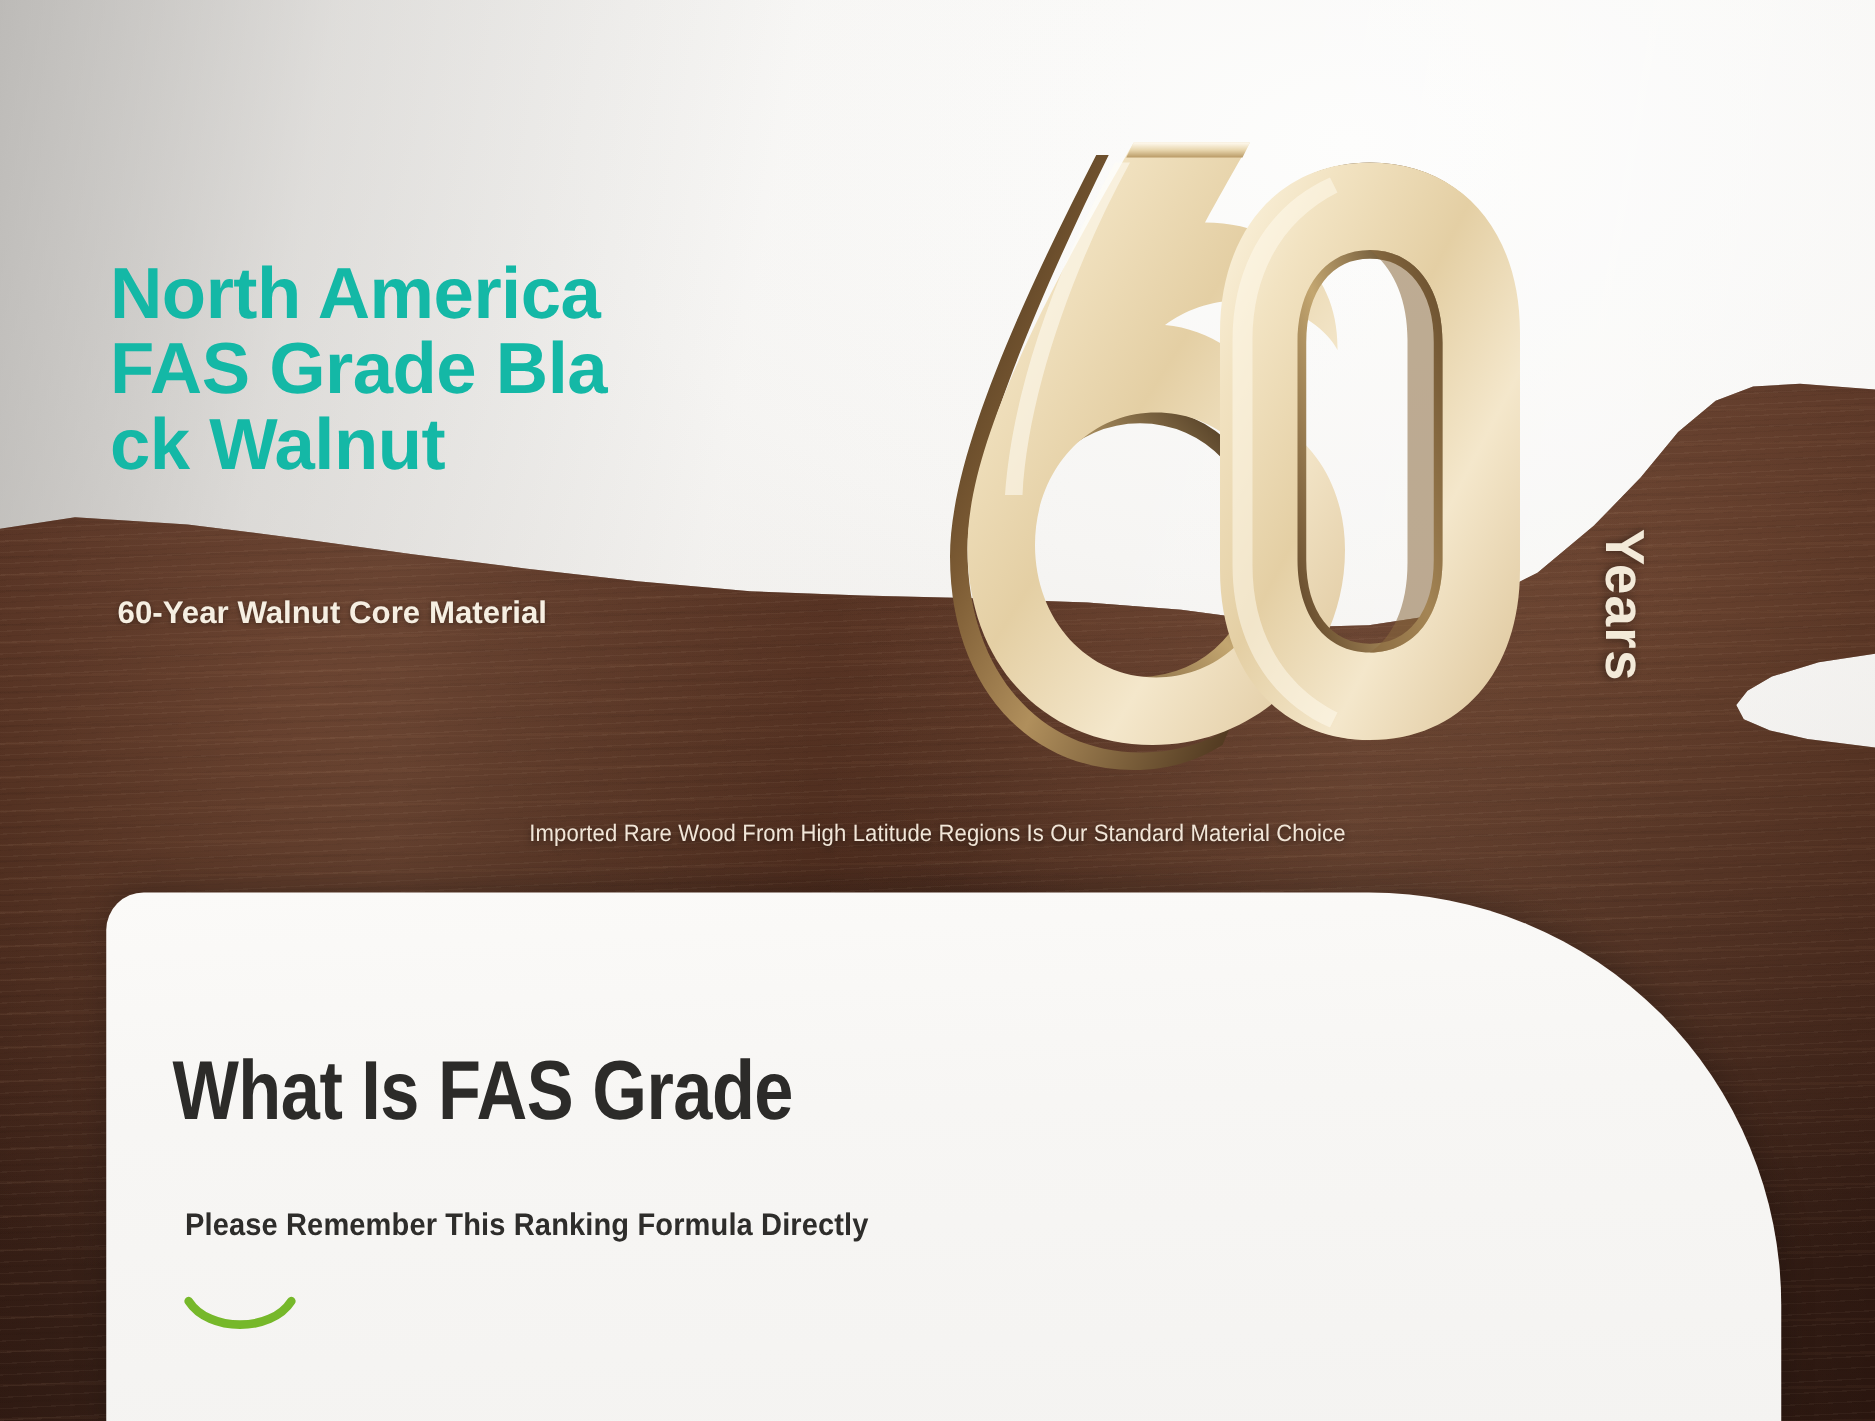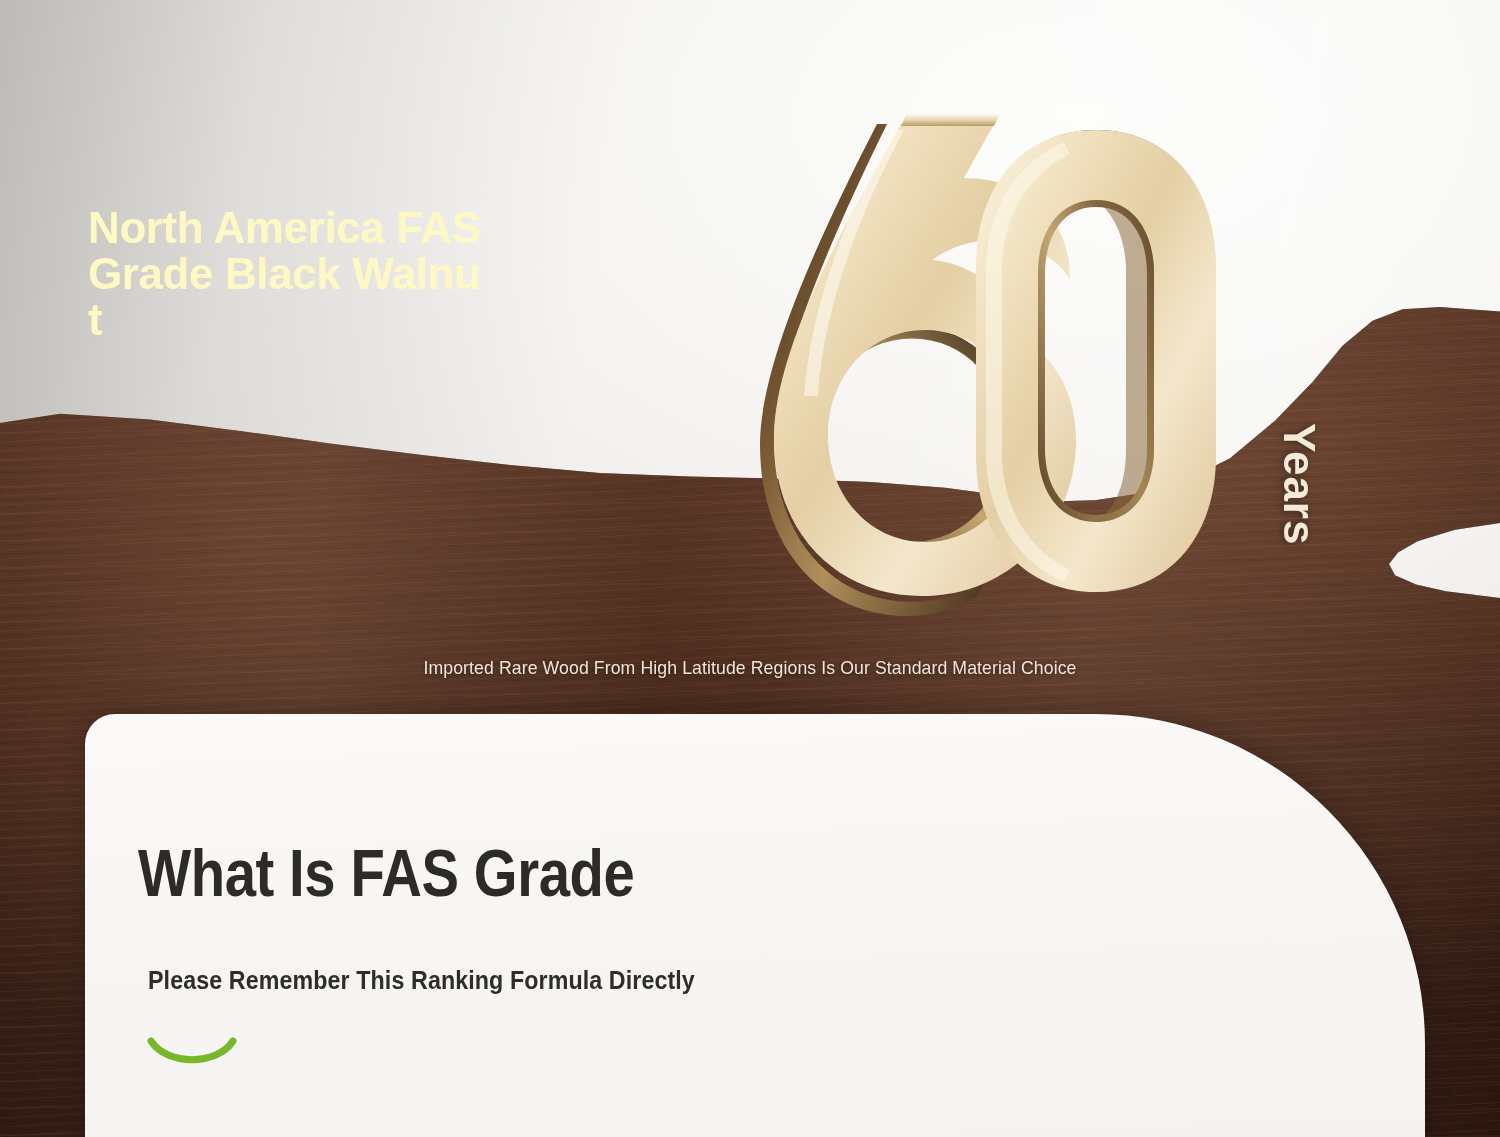--- a/index.html
+++ b/index.html
@@ -121,24 +121,24 @@
   
   .eyebrow{
     position:absolute; left:93px; top:104px;
     font-size:29px; font-weight:300;
     letter-spacing:2.6px;
     color:#3b3936;
   }
   .headline{
     position:absolute; left:88px; top:205px;
     width:400px;
-    font-size:44px; font-weight:700;
+    font-size:58px; font-weight:700;
     line-height:1.04;
     letter-spacing:-.4px;
-    color:#fef9c3;
+    color:#14b8a6;
     word-break:break-all;
     overflow-wrap:anywhere;
   }
   .subhead{
     position:absolute; left:94px; top:476px;
     width:370px;
     font-size:25px; font-weight:700;
     line-height:1.18;
     color:#f6efe2;
     text-shadow:0 1px 4px rgba(0,0,0,.35);
@@ -295,20 +295,21 @@
 
       <path d="M436,170 L436,344 C436,388 414,418 378,418
                C396,406 408,382 408,346 L408,168
                C408,134 396,110 378,96 C414,96 436,126 436,170 Z" fill="#8a6a3e" opacity=".55"></path>
     </svg>
   </div>
 
   <div class="years">Years</div>
 
   <div class="headline">North America FAS Grade Black Walnut</div>
+  <div class="subhead">60-Year Walnut Core Material</div>
 
   <div class="strapline">Imported Rare Wood From High Latitude Regions Is Our Standard Material Choice</div>
 
   <div class="panel">
     <div class="panel-title">What Is FAS Grade</div>
     <div class="panel-sub">Please Remember This Ranking Formula Directly</div>
     <div class="accent-curve">
       <svg viewBox="0 0 90 34" xmlns="http://www.w3.org/2000/svg" aria-hidden="true">
         <path d="M4 5 C20 30, 70 30, 86 5" fill="none" stroke="#76b82a" stroke-width="7" stroke-linecap="round"></path>
       </svg>

